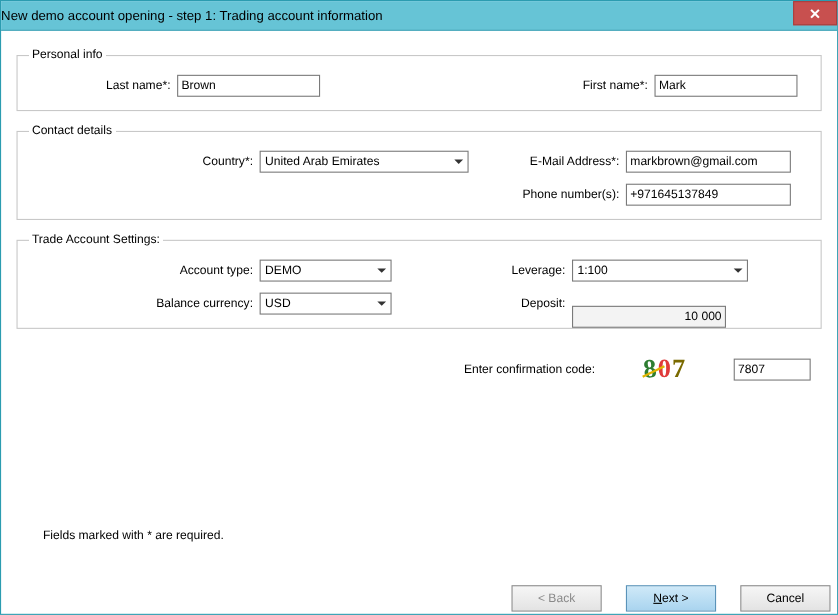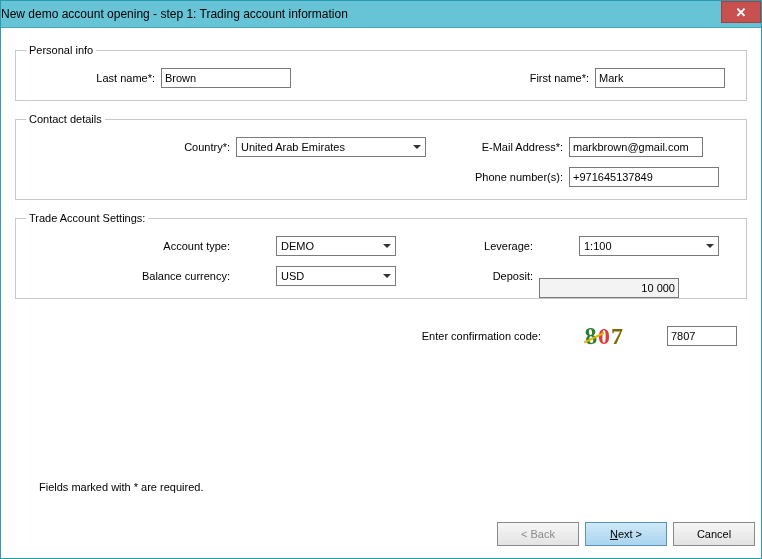--- a/index.html
+++ b/index.html
@@ -100,21 +100,21 @@
   }
   .dropdown .chev {
     position: absolute;
     right: 4px; top: 50%; transform: translateY(-50%);
     width: 0; height: 0;
     border-left: 4px solid transparent;
     border-right: 4px solid transparent;
     border-top: 4px solid #333;
   }
   .dropdown.wide { width: 190px; }
-  .dropdown.med { width: 120px; margin-left: 40px; }
+  .dropdown.med { width: 120px; }
   .right-align { text-align: right; margin-top: 24px; }
   .captcha-row {
     display: flex;
     align-items: center;
     justify-content: flex-end;
     margin-top: 20px;
     padding-right: 10px;
     gap: 28px;
   }
   .captcha-img {
@@ -136,22 +136,22 @@
   .g3 { color: #7a6a00; }
   .footer-note {
     position: absolute;
     left: 38px;
     bottom: 65px;
     font-size: 11px;
     color: #000;
   }
   .button-bar {
     position: absolute;
-    right: 6px; bottom: 12px;
-    display: flex; gap: 6px;
+    right: 6px; bottom: 2px;
+    display: flex; gap: 22px;
   }
   .btn {
     min-width: 82px;
     height: 24px;
     border: 1px solid #8a8a8a;
     background: linear-gradient(#f6f6f6,#e3e3e3);
     font-size: 11px;
     display: flex; align-items: center; justify-content: center;
     cursor: default;
   }
@@ -203,21 +203,21 @@
             <span class="lbl">Country*:</span>
             <div class="dropdown wide">
               <span>United Arab Emirates</span>
               <span class="chev"></span>
             </div>
           </div>
         </div>
         <div class="col">
           <div class="row">
             <span class="lbl-r">E-Mail Address*:</span>
-            <input class="text" style="width: 134px;" type="text" value="markbrown@gmail.com">
+            <input class="text" style="width: 150px;" type="text" value="markbrown@gmail.com">
           </div>
           <div class="row">
             <span class="lbl-r">Phone number(s):</span>
             <input class="text" style="width: 150px;" type="text" value="+971645137849">
           </div>
         </div>
       </div>
     </fieldset>
 
     <fieldset>
@@ -235,21 +235,21 @@
             <span class="lbl">Balance currency:</span>
             <div class="dropdown med">
               <span>USD</span>
               <span class="chev"></span>
             </div>
           </div>
         </div>
         <div class="col">
           <div class="row">
             <span class="lbl-r">Leverage:</span>
-            <div class="dropdown med" style="width:140px">
+            <div class="dropdown med" style="width:160px">
               <span>1:100</span>
               <span class="chev"></span>
             </div>
           </div>
           <div class="row">
             <span class="lbl-r">Deposit:</span>
             <input class="text ro right-align" style="width: 140px;" type="text" value="10 000">
           </div>
         </div>
       </div>

